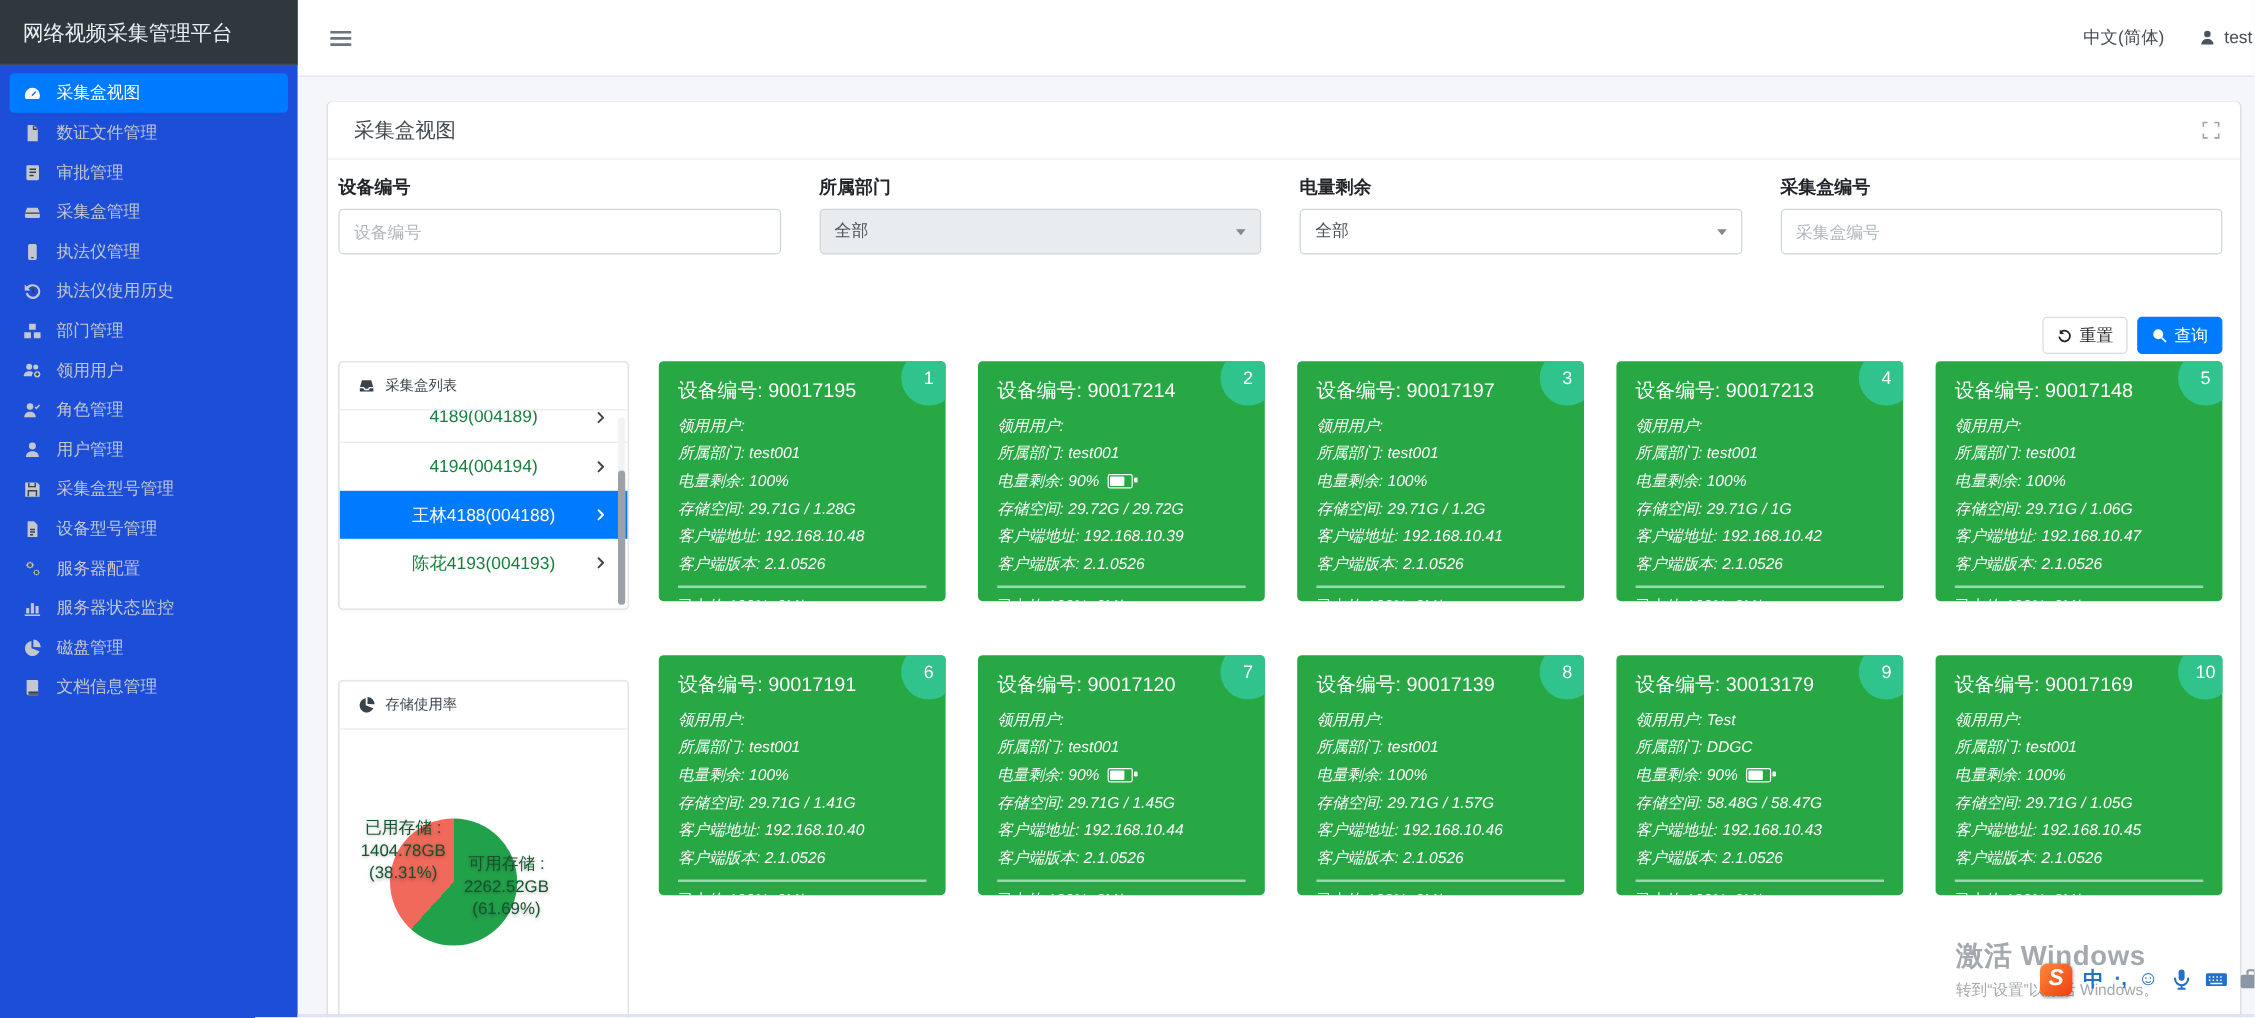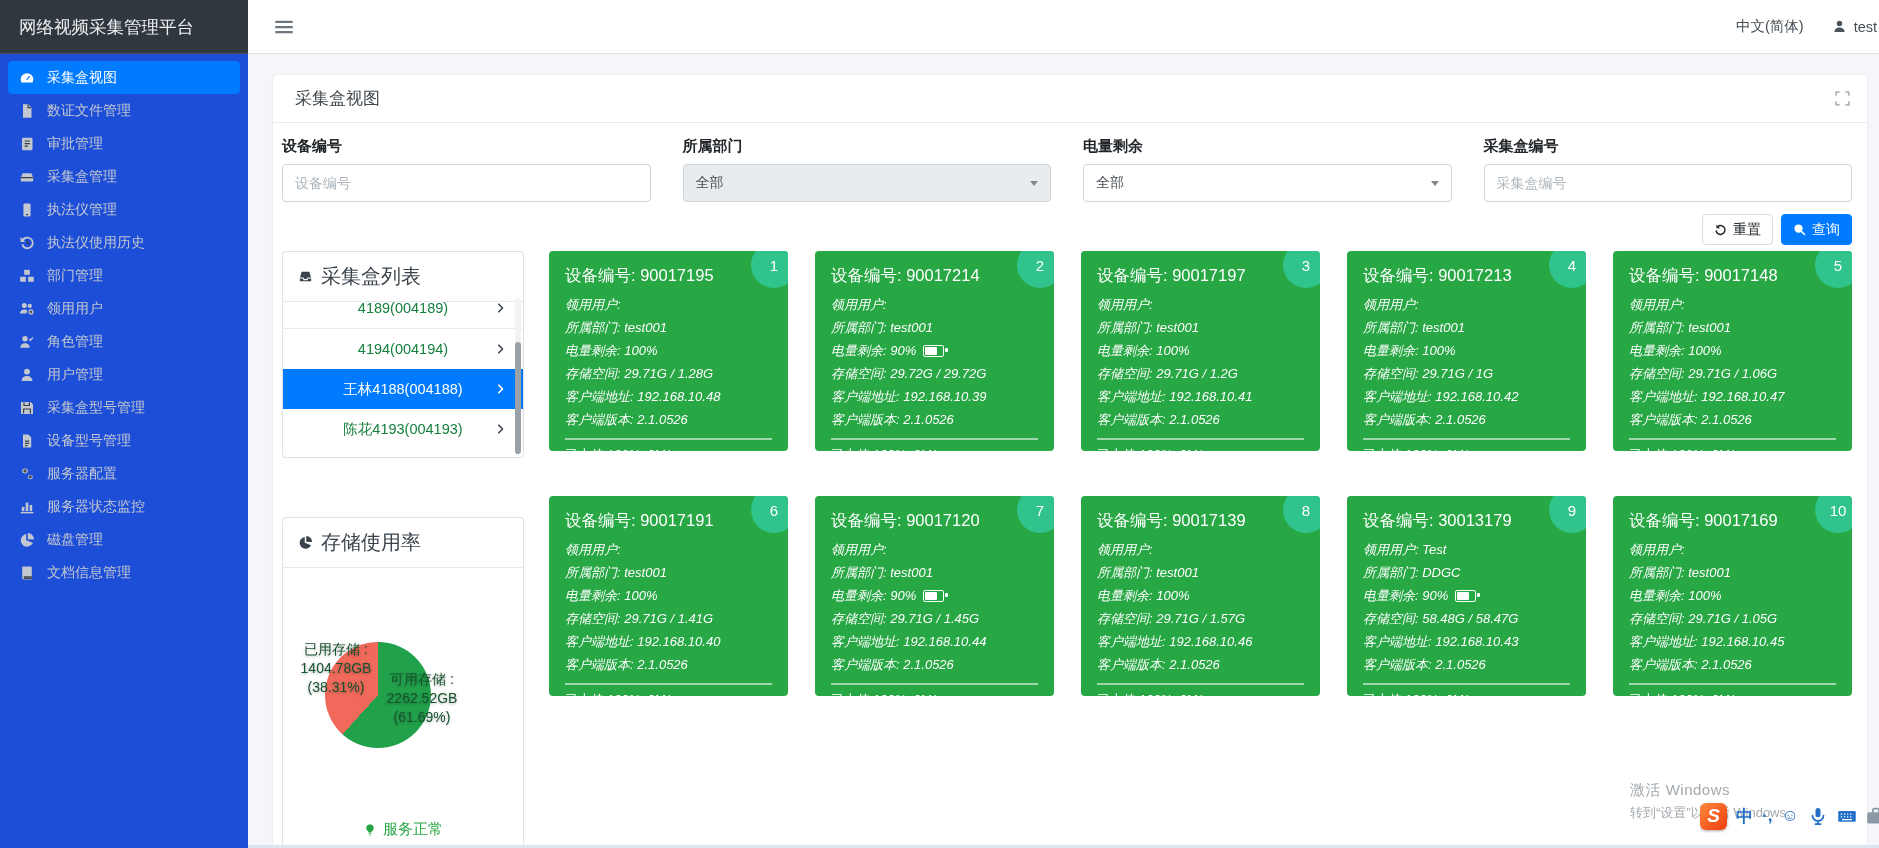--- a/index.html
+++ b/index.html
@@ -14,21 +14,21 @@
   .mi{display:flex;align-items:center;height:33px;padding:0 8px;border-radius:4px;
       color:#c2c7d0;font-size:14px;cursor:pointer;}
   .mi .icon{width:22px;display:flex;justify-content:center;margin-right:9px;}
   .mi.active{background:#007bff;color:#fff;}
   .icon svg{display:block;width:16px;height:16px;fill:currentColor;}
   .mi .icon svg .d{stroke:#3a4047;fill:none;stroke-width:1.2px;}
   .mi.active .icon svg .d{stroke:#007bff;}
 
   
   .main{margin-left:248px;}
-  .navbar{height:54px;background:#fff;border-bottom:1px solid #dee2e6;display:flex;
+  .navbar{height:64px;background:#fff;border-bottom:1px solid #dee2e6;display:flex;
           align-items:center;padding:0 2px 0 26px;box-sizing:border-box;}
   .hamburger{color:#6c757d;cursor:pointer;}
   .hamburger svg{width:20px;height:20px;fill:currentColor;display:block;}
   .nav-right{margin-left:auto;display:flex;align-items:center;gap:28px;}
   .lang{font-size:14.5px;color:#454d55;cursor:pointer;}
   .user{display:flex;align-items:center;gap:7px;font-size:14.5px;color:#454d55;cursor:pointer;white-space:nowrap;}
   .user .icon svg{width:15px;height:15px;fill:#4b545c;}
 
   
   .content{padding:21px 12px 0 25px;}
@@ -48,31 +48,31 @@
   .ctl{height:38px;width:100%;box-sizing:border-box;border:1px solid #ced4da;border-radius:4px;
        font-size:14px;color:#495057;background:#fff;padding:0 12px;font-family:inherit;}
   input.ctl::placeholder{color:#aeb6bc;}
   .select{display:flex;align-items:center;justify-content:space-between;cursor:pointer;}
   .select.disabled{background:#e9ecef;}
   .caret{width:0;height:0;border-left:4.5px solid transparent;border-right:4.5px solid transparent;
          border-top:5px solid #80878d;}
 
   .actions{display:flex;justify-content:flex-end;gap:8px;margin-top:12px;}
   .btn{height:31px;display:inline-flex;align-items:center;gap:6px;padding:0 11px;border-radius:4px;
-       font-size:14px;cursor:pointer;font-family:Liberation Serif, serif;}
+       font-size:14px;cursor:pointer;font-family:Liberation Serif, serif;margin-top:40px;}
   .btn-reset{background:#fff;border:1px solid #d6dbe0;color:#212529;}
   .btn-search{background:#007bff;border:1px solid #007bff;color:#fff;}
   .bicon svg{width:13px;height:13px;display:block;fill:currentColor;}
 
   
   .layout{display:flex;margin-top:6px;}
   .left-col{width:242px;flex:none;}
   .panel{background:#fff;border:1px solid #dee2e6;border-radius:4px;box-sizing:border-box;
          box-shadow:0 0 1px rgba(0,0,0,.1);}
-  .panel-head{display:flex;align-items:center;gap:8px;padding:11px 15px;font-size:20px;color:#3a434c;
+  .panel-head{display:flex;align-items:center;gap:8px;padding:11px 15px;font-size:12px;color:#3a434c;
               border-bottom:1px solid #e6e9ec;}
   .panel-head .icon svg{width:15px;height:15px;fill:#3a434c;}
   .panel-head .icon svg .d{stroke:#fff;fill:none;stroke-width:1.2px;}
 
   .list-panel{height:207px;position:relative;}
   .list-body{height:160px;overflow:hidden;}
   .list-item{height:40px;display:flex;align-items:center;justify-content:center;position:relative;
              font-size:14.5px;color:#15803d;cursor:pointer;}
   .list-item.clipped{margin-top:-14px;border-bottom:1px solid #e8eaed;}
   .list-item.selected{background:#007bff;color:#fff;}
@@ -103,21 +103,21 @@
   .dc-line{font-size:13px;height:23px;display:flex;align-items:center;white-space:nowrap;font-style:italic;}
   .dc-hr{border-top:2px solid rgba(255,255,255,.55);margin:7px 0 6px;}
   .dc-up{font-size:13px;}
   .battery{display:inline-block;width:19px;height:10px;border:1.5px solid #fff;border-radius:2px;
            position:relative;margin-left:7px;}
   .battery::after{content:"";position:absolute;right:-4.5px;top:2px;width:2.5px;height:4px;background:#fff;border-radius:1px;}
   .battery i{position:absolute;left:1px;top:1px;bottom:1px;width:62%;background:#fff;border-radius:1px;}
 
   
   .wm{position:absolute;left:1630px;top:781px;color:#a3a9ae;z-index:25;pointer-events:none;}
-  .wm1{font-size:15px;font-weight:400;letter-spacing:.5px;}
+  .wm1{font-size:23px;font-weight:700;letter-spacing:.5px;}
   .wm2{font-size:13px;margin-top:4px;}
   .ime{position:absolute;left:1700px;top:799px;height:34px;width:179px;display:flex;align-items:center;
        gap:9px;z-index:30;overflow:hidden;}
   .ime-logo{width:27px;height:27px;border-radius:6px;background:linear-gradient(135deg,#ff8a3c,#ef3d0e);
             color:#fff;font-weight:bold;font-style:italic;font-size:19px;display:flex;align-items:center;
             justify-content:center;box-shadow:0 1px 3px rgba(0,0,0,.35);flex:none;cursor:pointer;}
   .ime-text{color:#2470c8;font-size:17px;font-weight:bold;cursor:pointer;white-space:nowrap;}
   .ime-icon{display:flex;cursor:pointer;flex:none;}
   .ime-icon svg{width:20px;height:20px;display:block;}
   .bottom-strip{position:absolute;left:248px;right:0;bottom:0;height:3px;background:#dfe4f2;z-index:20;}

